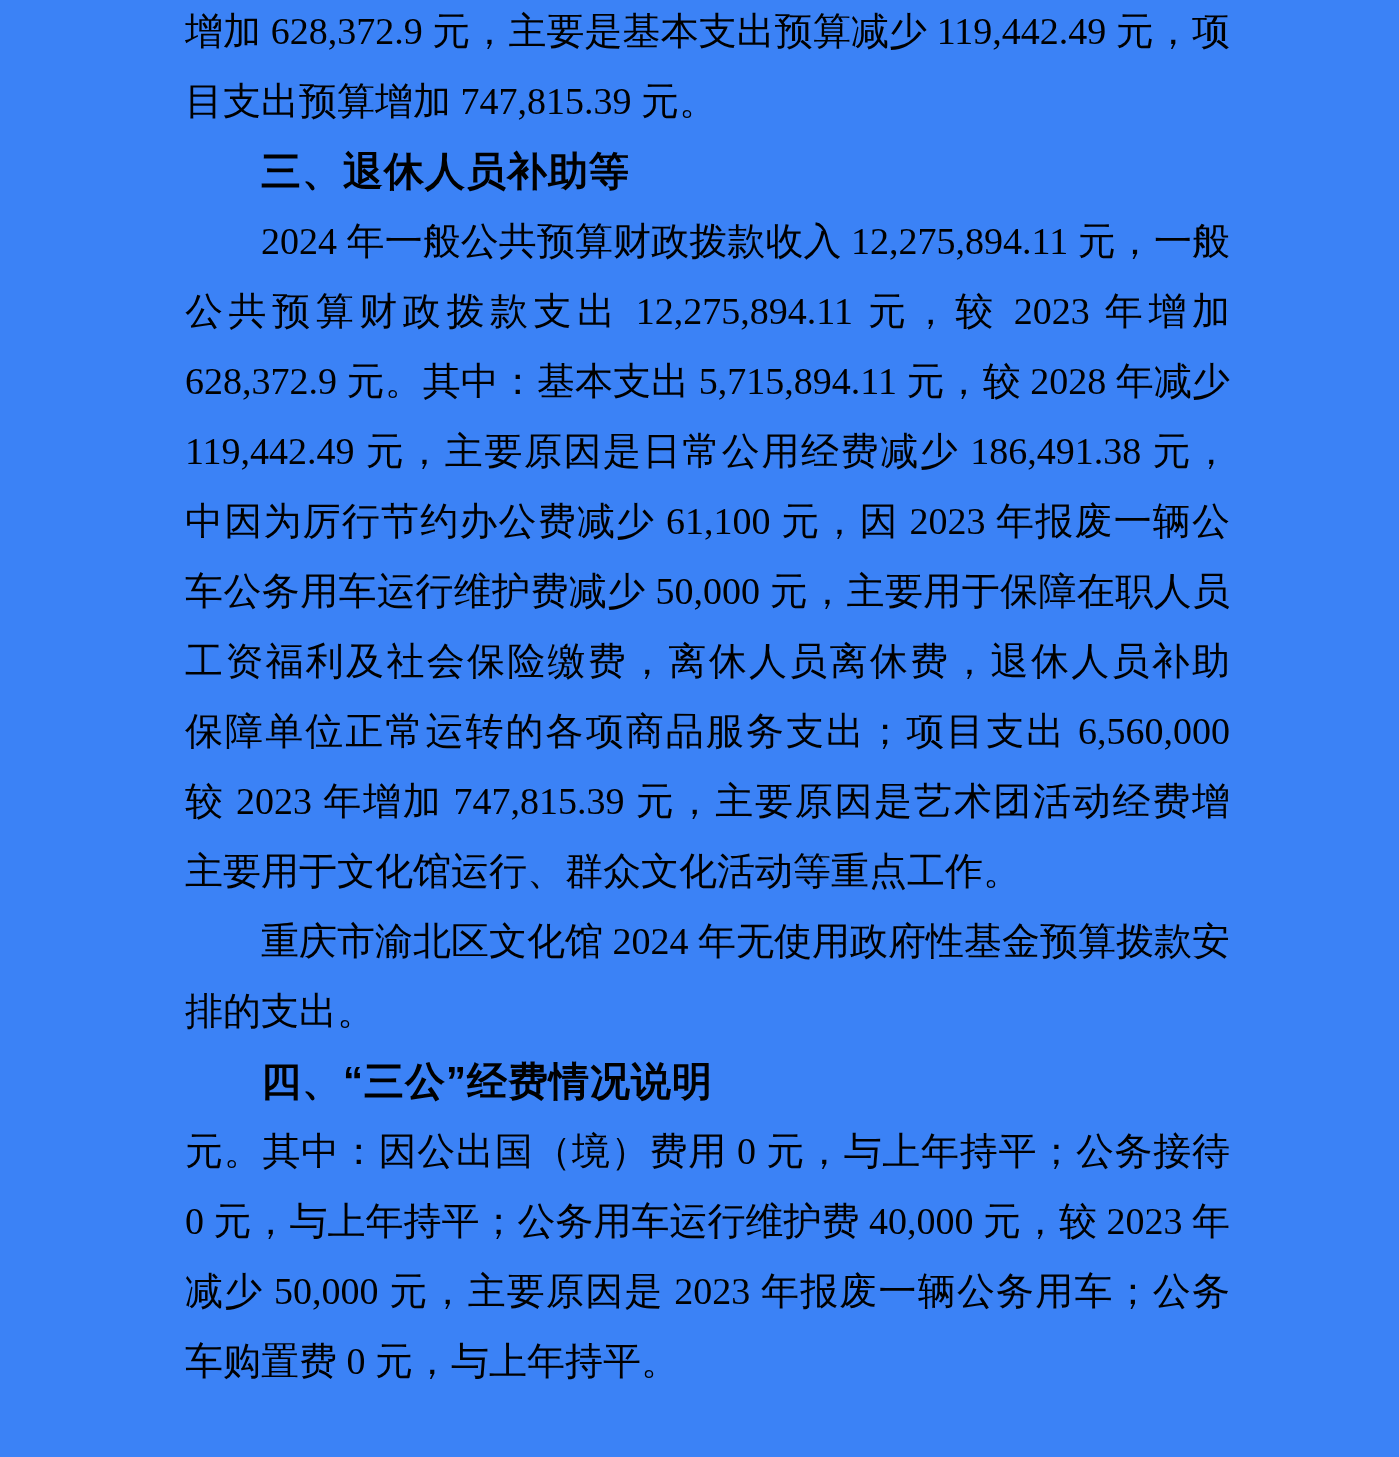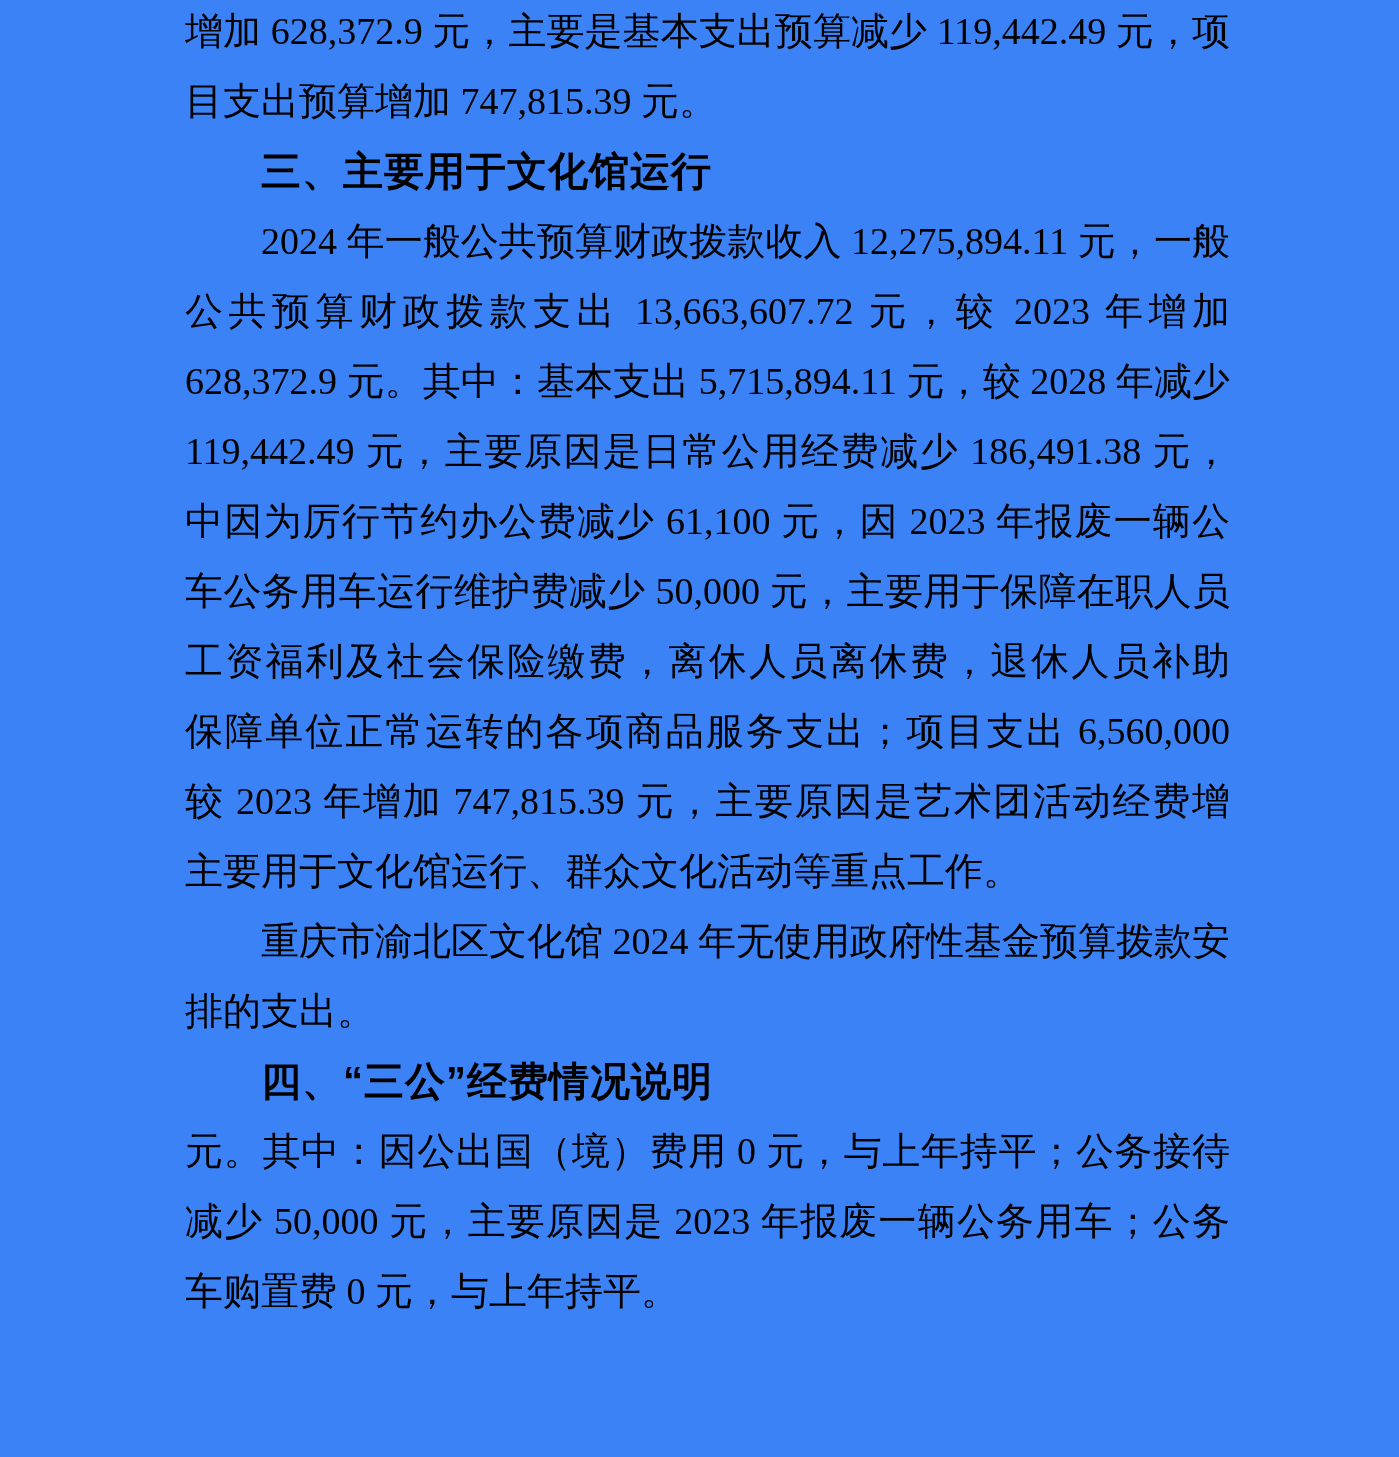--- a/index.html
+++ b/index.html
@@ -49,31 +49,32 @@
     letter-spacing: 1px;
   }
 </style>
 </head>
 <body>
 
 <div class="page">
   <div class="doc-body">
       <div class="text-line justify">增加 628,372.9 元，主要是基本支出预算减少 119,442.49 元，项</div>
       <div class="text-line end">目支出预算增加 747,815.39 元。</div>
-      <div class="text-line heading">三、主要用于文化馆运行</div>
+      <div class="text-line heading">三、退休人员补助等</div>
       <div class="text-line justify indent">2024 年一般公共预算财政拨款收入 12,275,894.11 元，一般</div>
-      <div class="text-line justify">公共预算财政拨款支出 13,663,607.72 元，较 2023 年增加</div>
+      <div class="text-line justify">公共预算财政拨款支出 12,275,894.11 元，较 2023 年增加</div>
       <div class="text-line justify">628,372.9 元。其中：基本支出 5,715,894.11 元，较 2028 年减少</div>
       <div class="text-line justify">119,442.49 元，主要原因是日常公用经费减少 186,491.38 元，其</div>
       <div class="text-line justify">中因为厉行节约办公费减少 61,100 元，因 2023 年报废一辆公务</div>
       <div class="text-line justify">车公务用车运行维护费减少 50,000 元，主要用于保障在职人员</div>
       <div class="text-line justify">工资福利及社会保险缴费，离休人员离休费，退休人员补助等，</div>
       <div class="text-line justify">保障单位正常运转的各项商品服务支出；项目支出 6,560,000 元，</div>
       <div class="text-line justify">较 2023 年增加 747,815.39 元，主要原因是艺术团活动经费增加，</div>
       <div class="text-line end">主要用于文化馆运行、群众文化活动等重点工作。</div>
       <div class="text-line justify indent">重庆市渝北区文化馆 2024 年无使用政府性基金预算拨款安</div>
       <div class="text-line end">排的支出。</div>
       <div class="text-line heading">四、“三公”经费情况说明</div>
       <div class="text-line justify">元。其中：因公出国（境）费用 0 元，与上年持平；公务接待费</div>
+      <div class="text-line justify">0 元，与上年持平；公务用车运行维护费 40,000 元，较 2023 年</div>
       <div class="text-line justify">减少 50,000 元，主要原因是 2023 年报废一辆公务用车；公务用</div>
       <div class="text-line end">车购置费 0 元，与上年持平。</div>
     </div>
 </div>
 
 </body></html>

